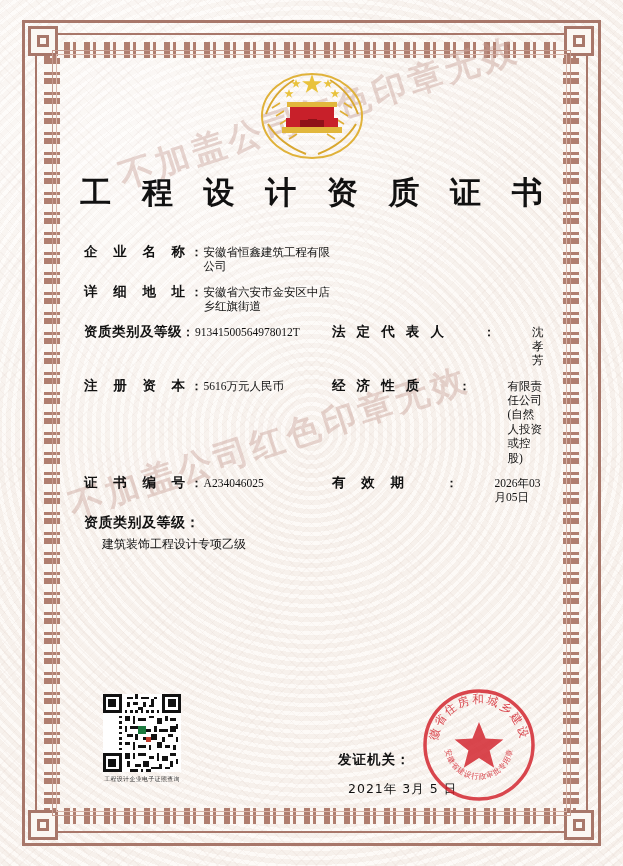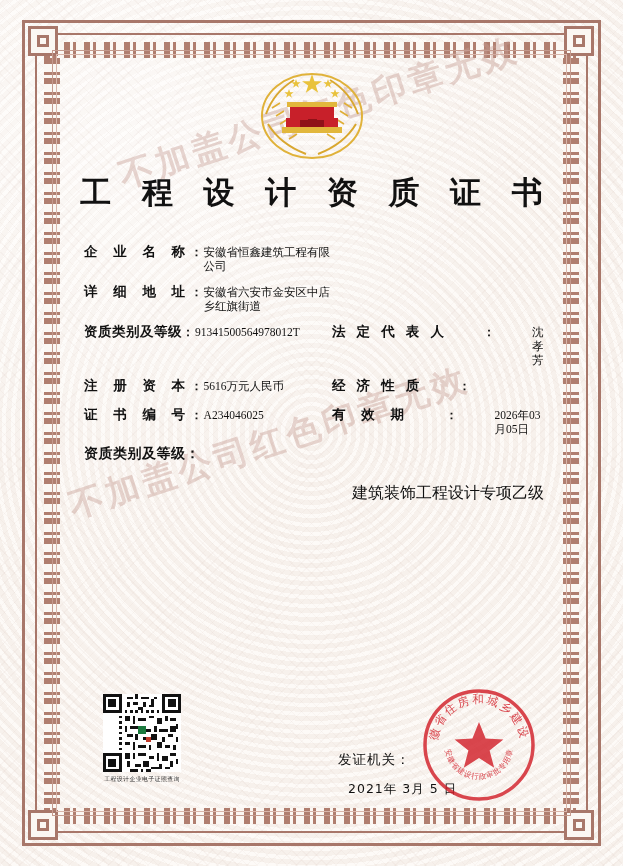--- a/index.html
+++ b/index.html
@@ -181,25 +181,24 @@
   }
   .qual-label {
     font-family: "DejaVu Sans", "Liberation Sans", sans-serif;
     font-size: 14px;
     font-weight: bold;
     color: #111;
     letter-spacing: 0.5px;
   }
   .qual-value {
     font-family: "DejaVu Sans", "Liberation Sans", sans-serif;
-    font-size: 16px;
-    color: #111;
-    margin-top: 20px;
+    font-size: 12px;
+    color: #111;
+    margin-top: 4px;
     margin-left: 18px;
-    text-align: right;
   }
 
   
   .qr-wrap {
     position: absolute;
     left: 100px;
     top: 694px;
     width: 84px;
     text-align: center;
   }
@@ -218,21 +217,21 @@
     letter-spacing: 0.3px;
   }
 
   
   .issuer {
     position: absolute;
     left: 338px;
     top: 751px;
     font-family: "DejaVu Sans", "Liberation Sans", sans-serif;
     font-size: 13.5px;
-    font-weight: normal;
+    font-weight: bold;
     color: #111;
     letter-spacing: 1px;
   }
   .issue-date {
     position: absolute;
     left: 348px;
     top: 781px;
     font-family: "DejaVu Sans", "Liberation Sans", sans-serif;
     font-size: 12.5px;
     color: #111;
@@ -355,20 +354,21 @@
 
     <div class="row">
       <div class="col left">
         <span class="label spread-5">注 册 资 本</span>
         <span class="colon">：</span>
         <span class="value">5616万元人民币</span>
       </div>
       <div class="col right">
         <span class="label spread-3">经 济 性 质</span>
         <span class="colon">：</span>
+        <span class="value">有限责任公司(自然人投资或控股)</span>
       </div>
     </div>
 
     <div class="row">
       <div class="col left">
         <span class="label spread-5">证 书 编 号</span>
         <span class="colon">：</span>
         <span class="value">A234046025</span>
       </div>
       <div class="col right">

